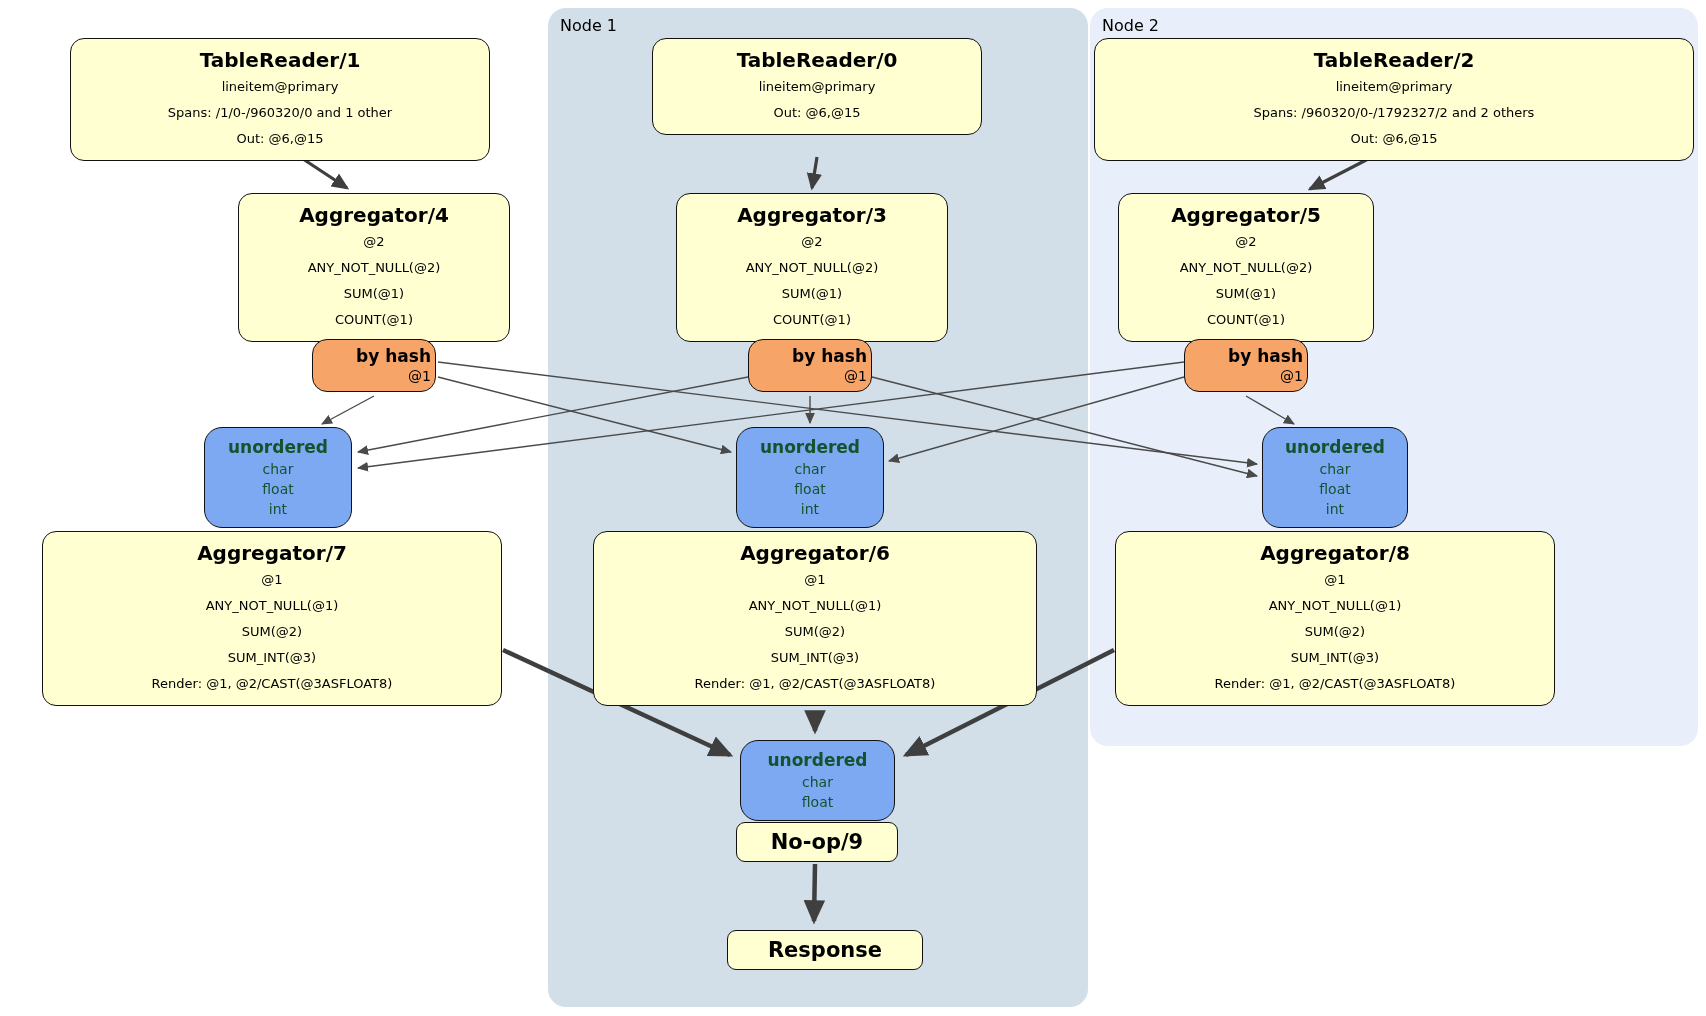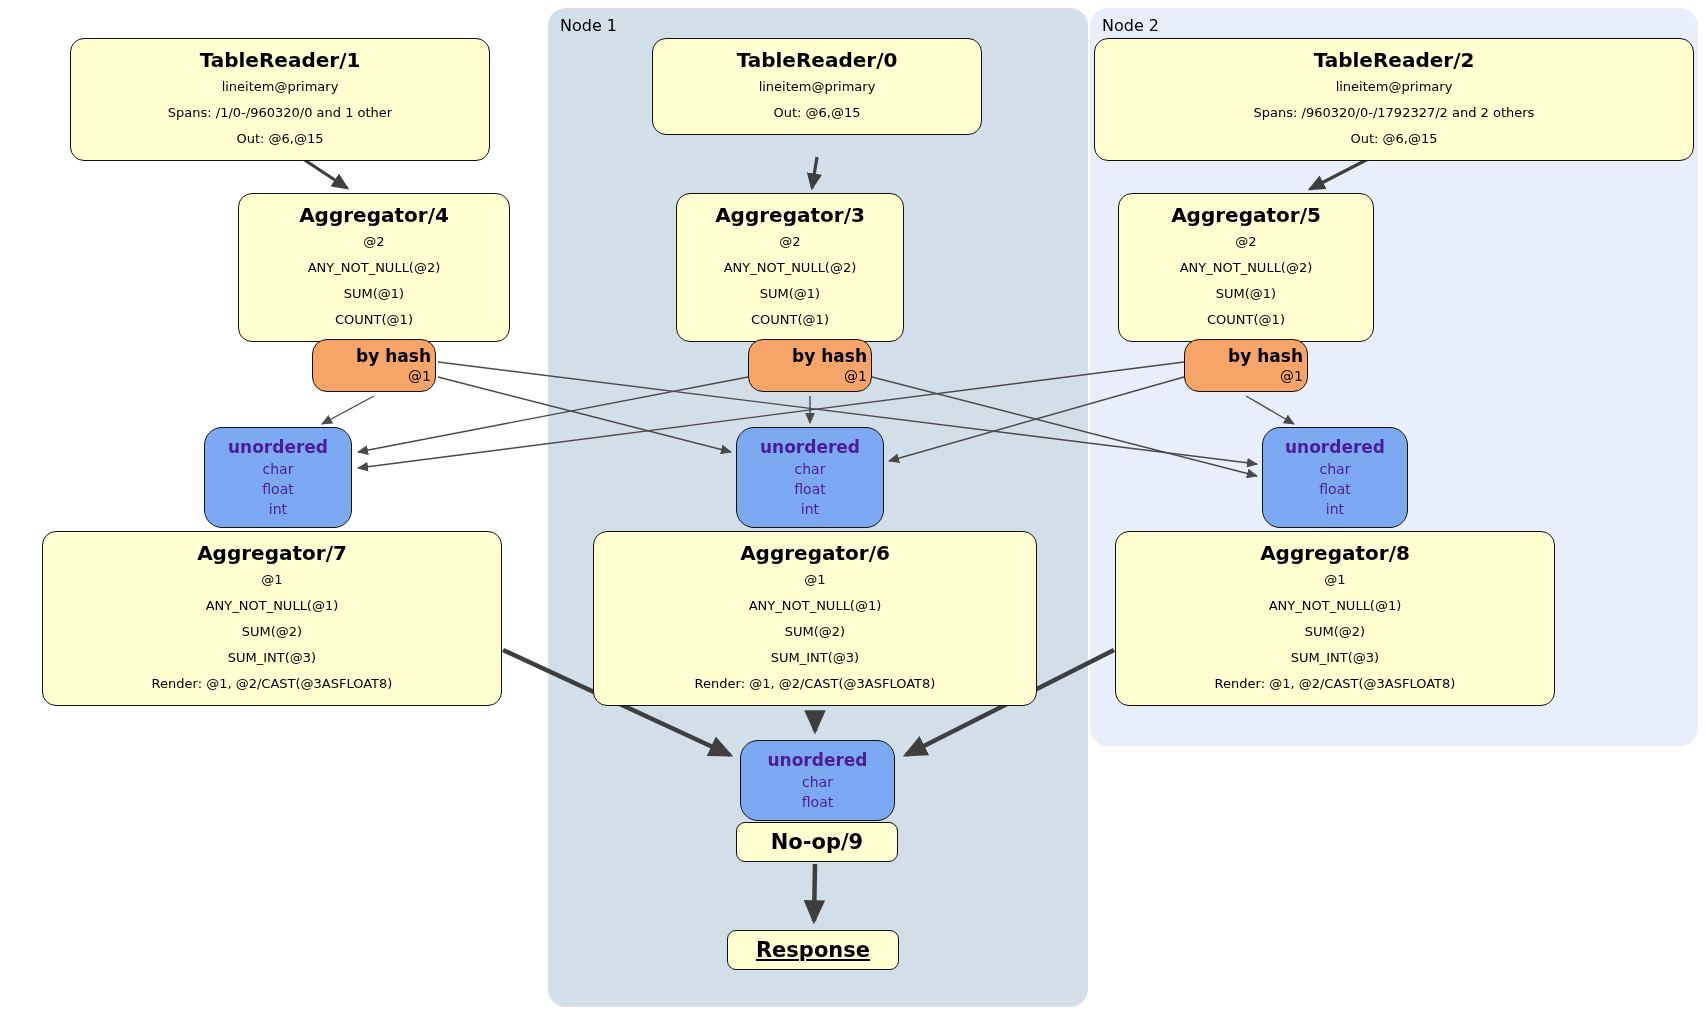--- a/index.html
+++ b/index.html
@@ -23,21 +23,21 @@
   .proc-line{font-size:13px;line-height:26px;white-space:nowrap;}
 
   
   .router{position:absolute;background:#f6a468;border:1.5px solid #111;border-radius:15px;
           text-align:right;padding:6px 4px;box-sizing:border-box;color:#000;}
   .router-title{font-weight:bold;font-size:17px;line-height:21px;}
   .router-line{font-size:14px;line-height:18px;}
 
   
   .sync{position:absolute;background:#7da9f2;border:1.5px solid #111;border-radius:18px;
-        text-align:center;padding:8px 4px;box-sizing:border-box;color:#4c1d95;}
+        text-align:center;padding:8px 4px;box-sizing:border-box;color:#14532d;}
   .sync-title{font-weight:bold;font-size:17px;line-height:23px;}
   .sync-line{font-size:14px;line-height:20px;}
 
   
   .mini{position:absolute;background:#ffffd2;border:1.5px solid #111;border-radius:9px;
         text-align:center;padding:4px 4px;box-sizing:border-box;color:#000;}
   .mini-title{font-weight:bold;font-size:21px;line-height:30px;}
 </style>
 </head>
 <body>
@@ -108,21 +108,21 @@
   </div>
 
   <div class="proc" style="left:238px;top:193px;width:272px;">
     <div class="proc-title">Aggregator/4</div>
     <div class="proc-line">@2</div>
     <div class="proc-line">ANY_NOT_NULL(@2)</div>
     <div class="proc-line">SUM(@1)</div>
     <div class="proc-line">COUNT(@1)</div>
   </div>
 
-  <div class="proc" style="left:676px;top:193px;width:228px;">
+  <div class="proc" style="left:676px;top:193px;width:272px;">
     <div class="proc-title">Aggregator/3</div>
     <div class="proc-line">@2</div>
     <div class="proc-line">ANY_NOT_NULL(@2)</div>
     <div class="proc-line">SUM(@1)</div>
     <div class="proc-line">COUNT(@1)</div>
   </div>
 
   <div class="proc" style="left:1118px;top:193px;width:256px;">
     <div class="proc-title">Aggregator/5</div>
     <div class="proc-line">@2</div>
@@ -193,17 +193,17 @@
   <div class="sync" style="left:740px;top:740px;width:155px;">
     <div class="sync-title">unordered</div>
     <div class="sync-line">char</div>
     <div class="sync-line">float</div>
   </div>
 
   <div class="mini" style="left:736px;top:822px;width:162px;">
     <div class="mini-title">No-op/9</div>
   </div>
 
-  <div class="mini" style="left:727px;top:930px;width:172px;text-decoration:underline;">
+  <div class="mini" style="left:727px;top:930px;width:196px;">
     <div class="mini-title">Response</div>
   </div>
 
 </div>
 
 </body></html>

